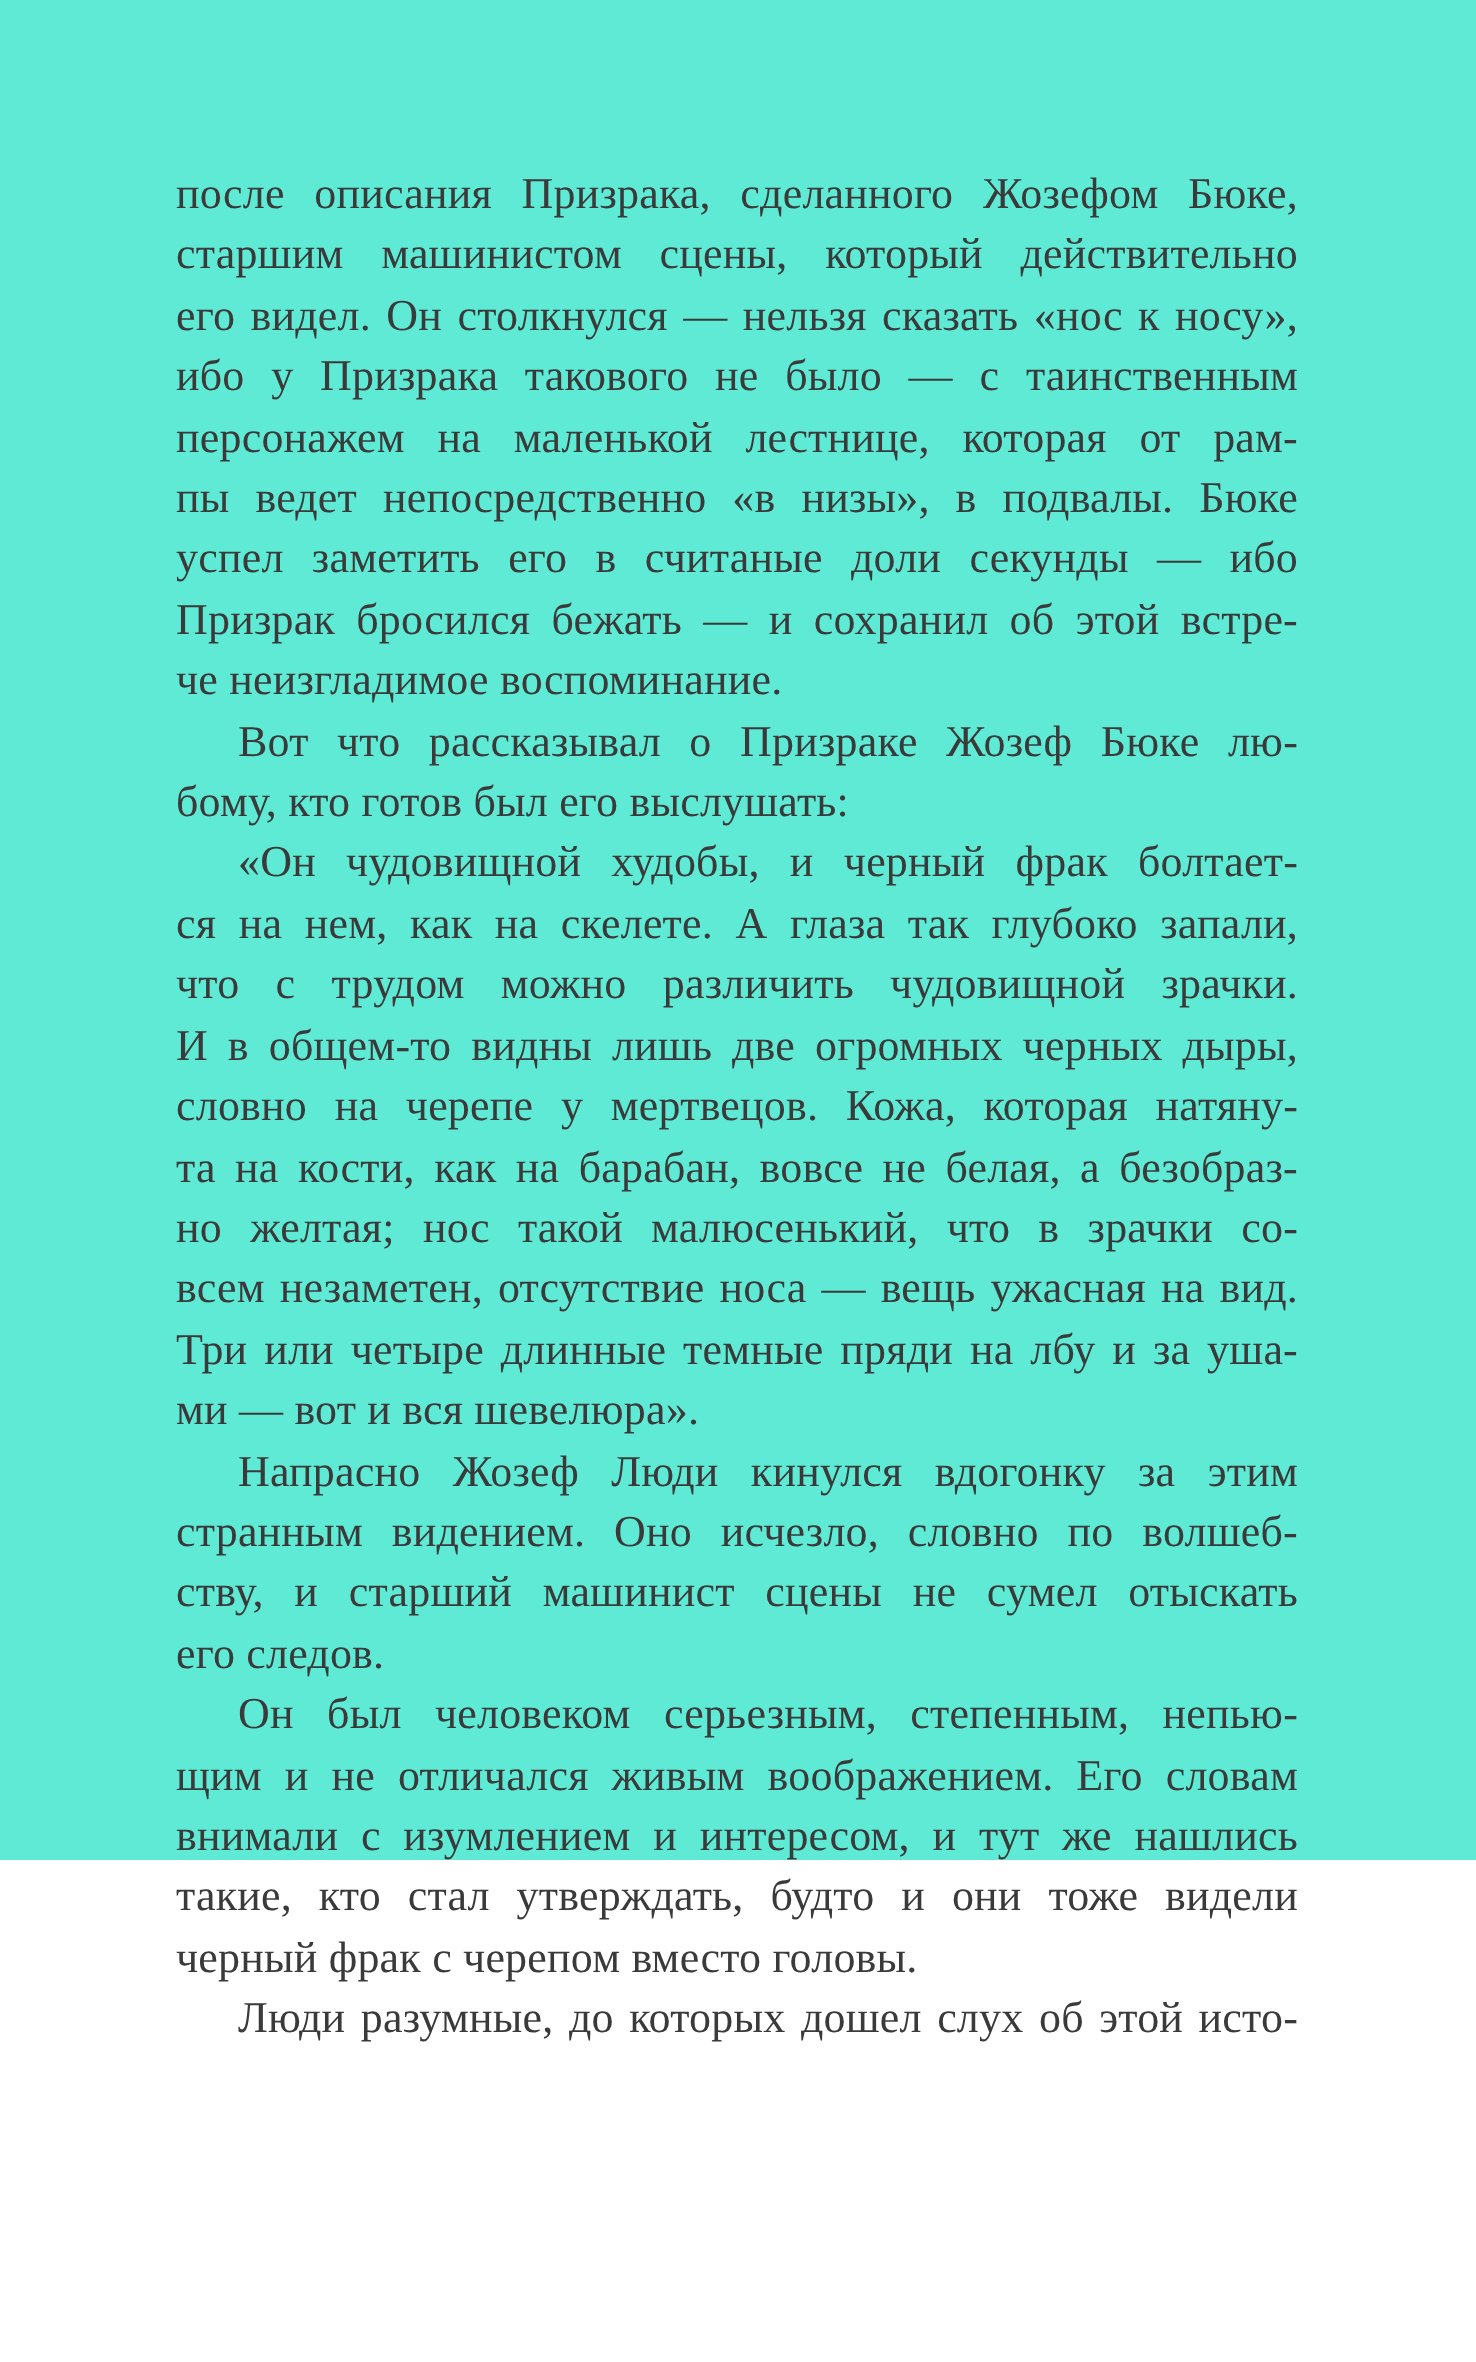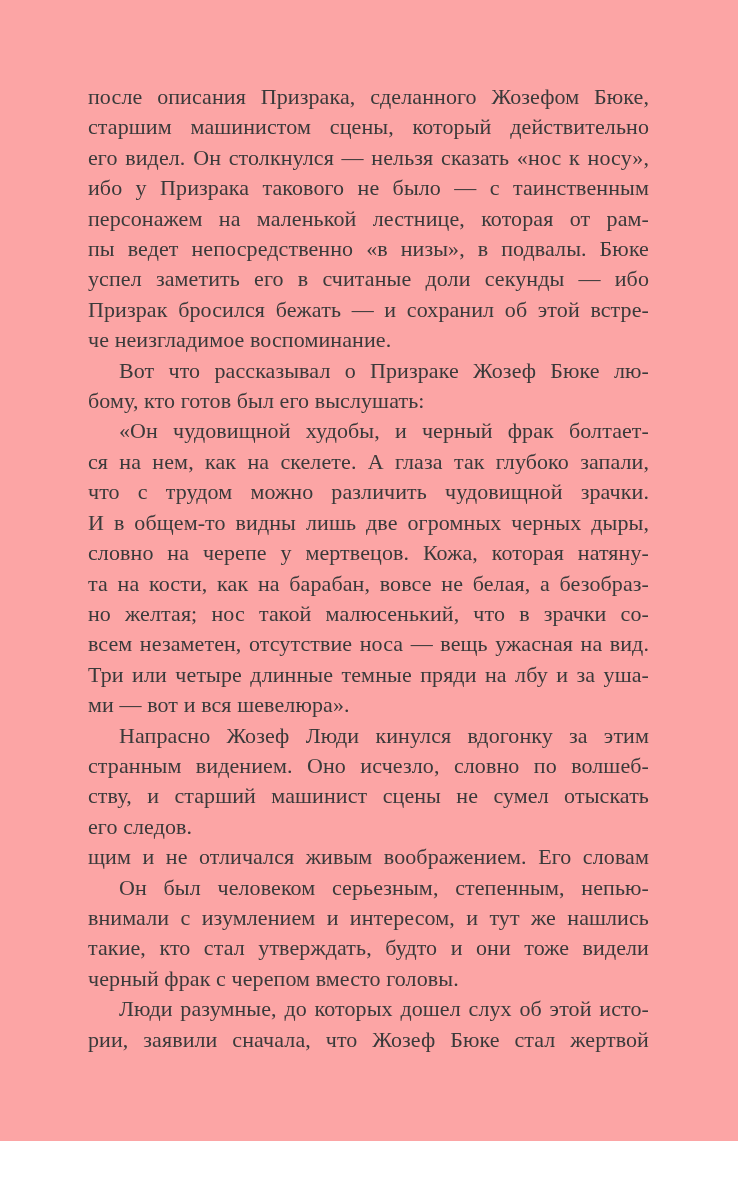--- a/index.html
+++ b/index.html
@@ -8,22 +8,22 @@
   }
   body {
     width: 738px;
     height: 1181px;
     background: #ffffff;
     overflow: hidden;
   }
   .book-page {
     position: relative;
     width: 738px;
-    height: 1141px;
-    background: #fca5a5;
+    height: 930px;
+    background: #5eead4;
   }
   .text-column {
     position: absolute;
     left: 88px;
     top: 82px;
     width: 561px;
     font-family: "Liberation Serif", "DejaVu Serif", serif;
     font-size: 22px;
     line-height: 30.4px;
     color: #3a3a3a;
@@ -65,21 +65,20 @@
       <div class="text-line just">словно на черепе у мертвецов. Кожа, которая натяну-</div>
       <div class="text-line just">та на кости, как на барабан, вовсе не белая, а безобраз-</div>
       <div class="text-line just">но желтая; нос такой малюсенький, что в зрачки со-</div>
       <div class="text-line just">всем незаметен, отсутствие носа — вещь ужасная на вид.</div>
       <div class="text-line just">Три или четыре длинные темные пряди на лбу и за уша-</div>
       <div class="text-line">ми — вот и вся шевелюра».</div>
       <div class="text-line just indent">Напрасно Жозеф Люди кинулся вдогонку за этим</div>
       <div class="text-line just">странным видением. Оно исчезло, словно по волшеб-</div>
       <div class="text-line just">ству, и старший машинист сцены не сумел отыскать</div>
       <div class="text-line">его следов.</div>
+      <div class="text-line just indent">Он был человеком серьезным, степенным, непью-</div>
       <div class="text-line just">щим и не отличался живым воображением. Его словам</div>
-      <div class="text-line just indent">Он был человеком серьезным, степенным, непью-</div>
       <div class="text-line just">внимали с изумлением и интересом, и тут же нашлись</div>
       <div class="text-line just">такие, кто стал утверждать, будто и они тоже видели</div>
       <div class="text-line">черный фрак с черепом вместо головы.</div>
       <div class="text-line just indent">Люди разумные, до которых дошел слух об этой исто-</div>
-      <div class="text-line just">рии, заявили сначала, что Жозеф Бюке стал жертвой</div>
     </div>
 </div>
 
 </body></html>

